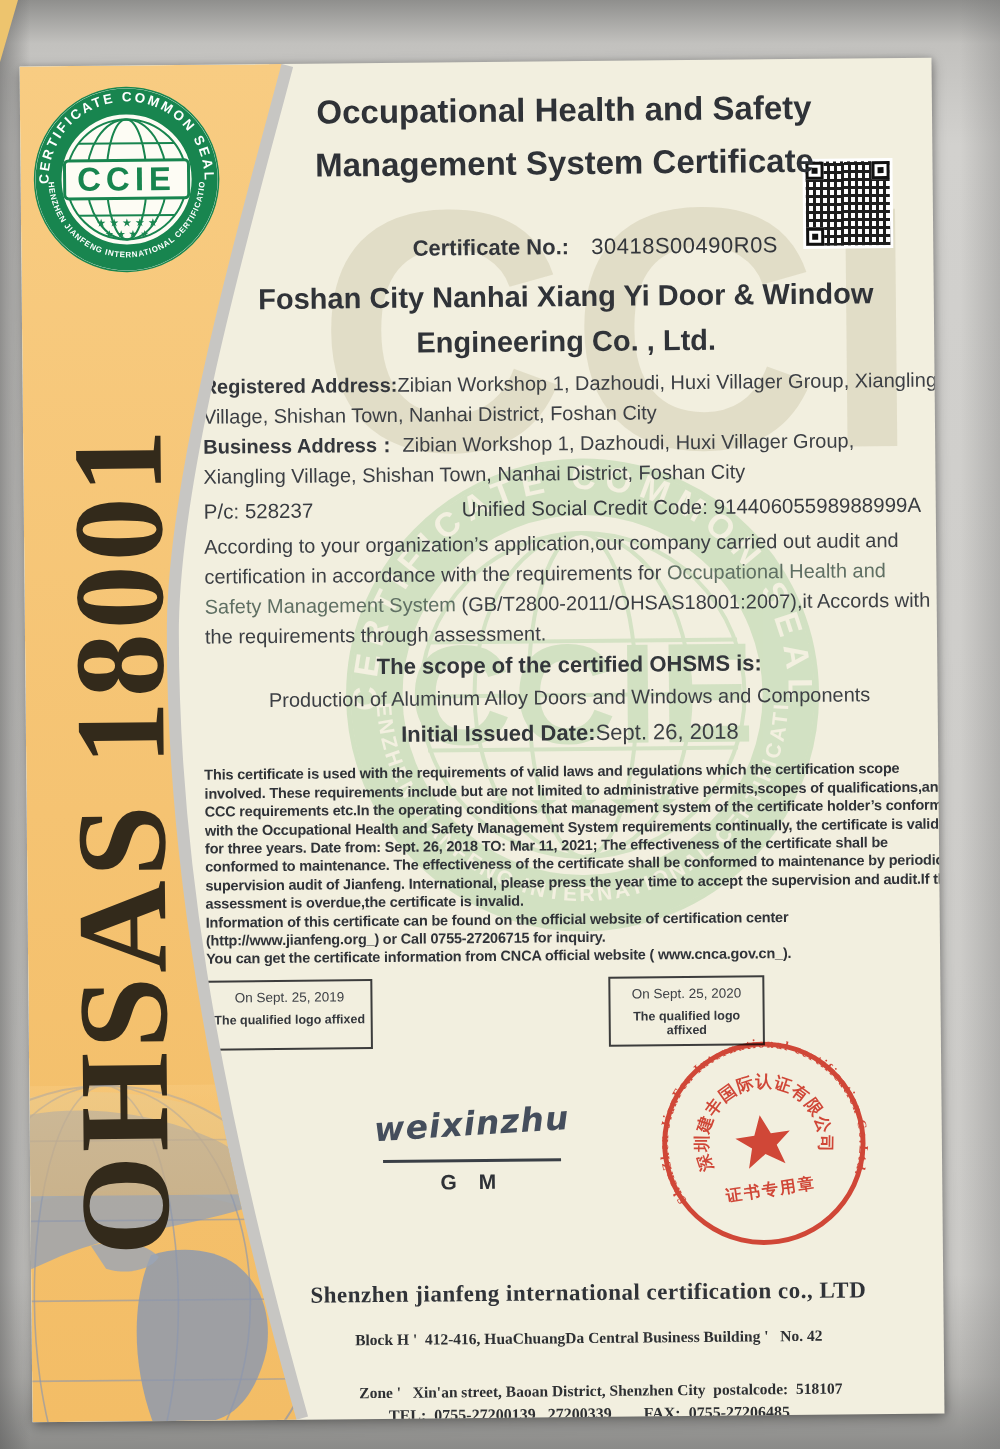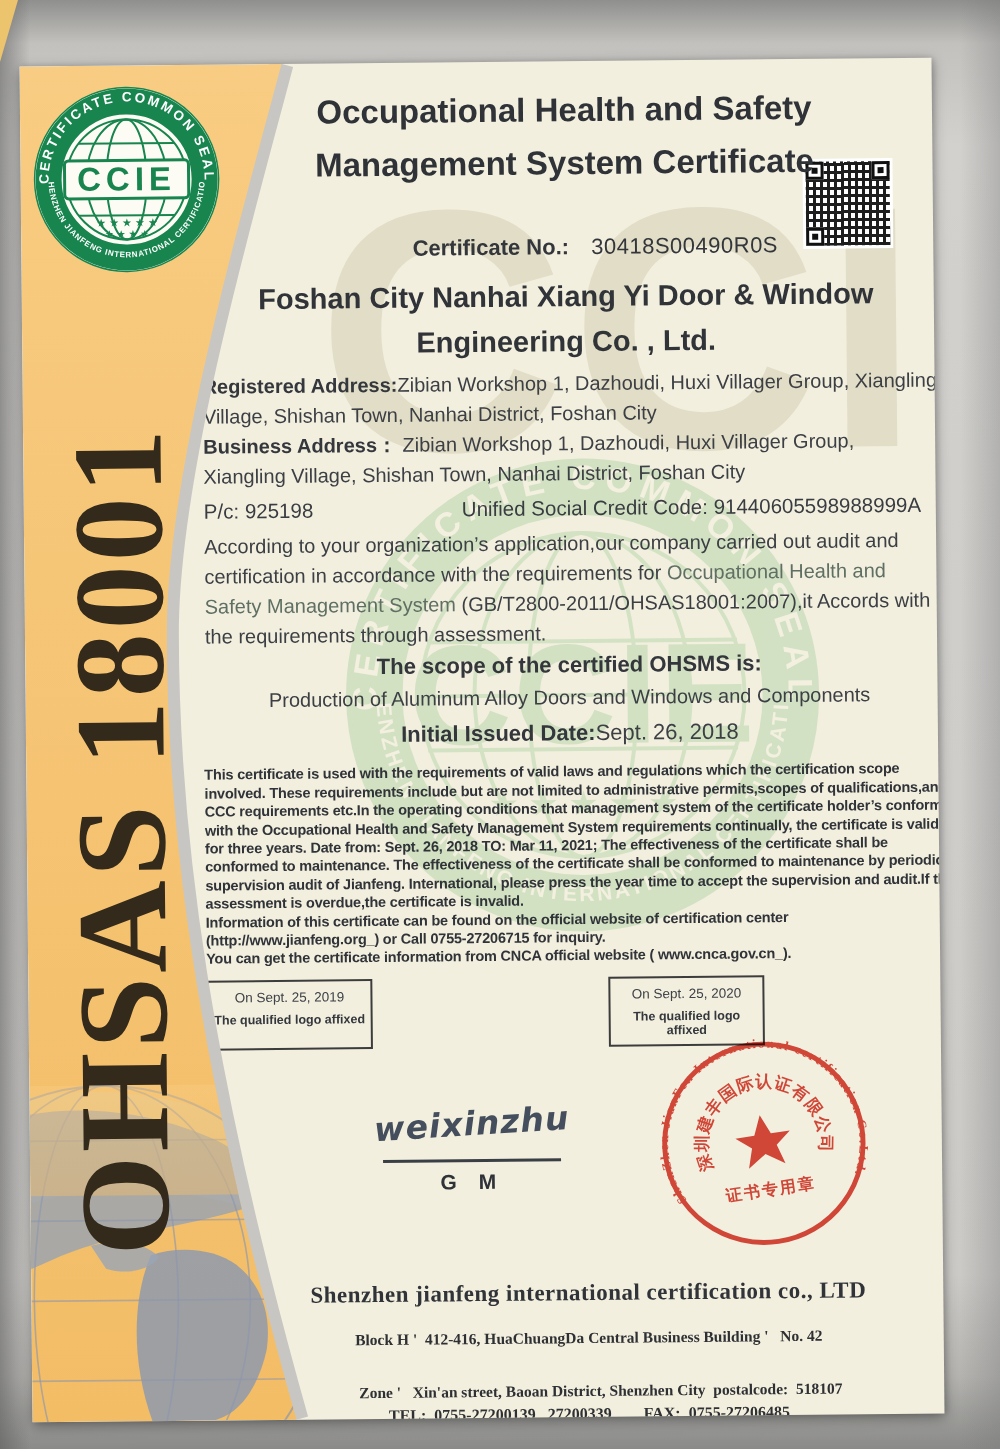--- a/index.html
+++ b/index.html
@@ -206,21 +206,21 @@
     </div>
 
     <div class="addresses">
       <div><span class="lbl">Registered Address:</span><span>Zibian Workshop 1, Dazhoudi, Huxi Villager Group, Xiangling Village, Shishan Town, Nanhai District, Foshan City</span></div>
       <div><span class="lbl">Business Address：</span><span> Zibian Workshop 1, Dazhoudi, Huxi Villager Group, Xiangling Village, Shishan Town, Nanhai District, Foshan City</span></div>
     </div>
 
     <div class="pc-line">
       <div class="pc-left">
         <span>P/c:</span>
-        <span>925198</span>
+        <span>528237</span>
       </div>
       <div class="uscc">
         <span class="lbl">Unified Social Credit Code:</span>
         <span class="val">91440605598988999A</span>
       </div>
     </div>
 
     <div class="statement"><span>According to your organization’s application,our company carried out audit and certification in accordance with the requirements for </span><span class="alt">Occupational Health and Safety Management System</span><span> (GB/T2800-2011/OHSAS18001:2007),it Accords with the requirements through assessment.</span></div>
 
     <div class="scope-head">The scope of the certified OHSMS is:</div>

